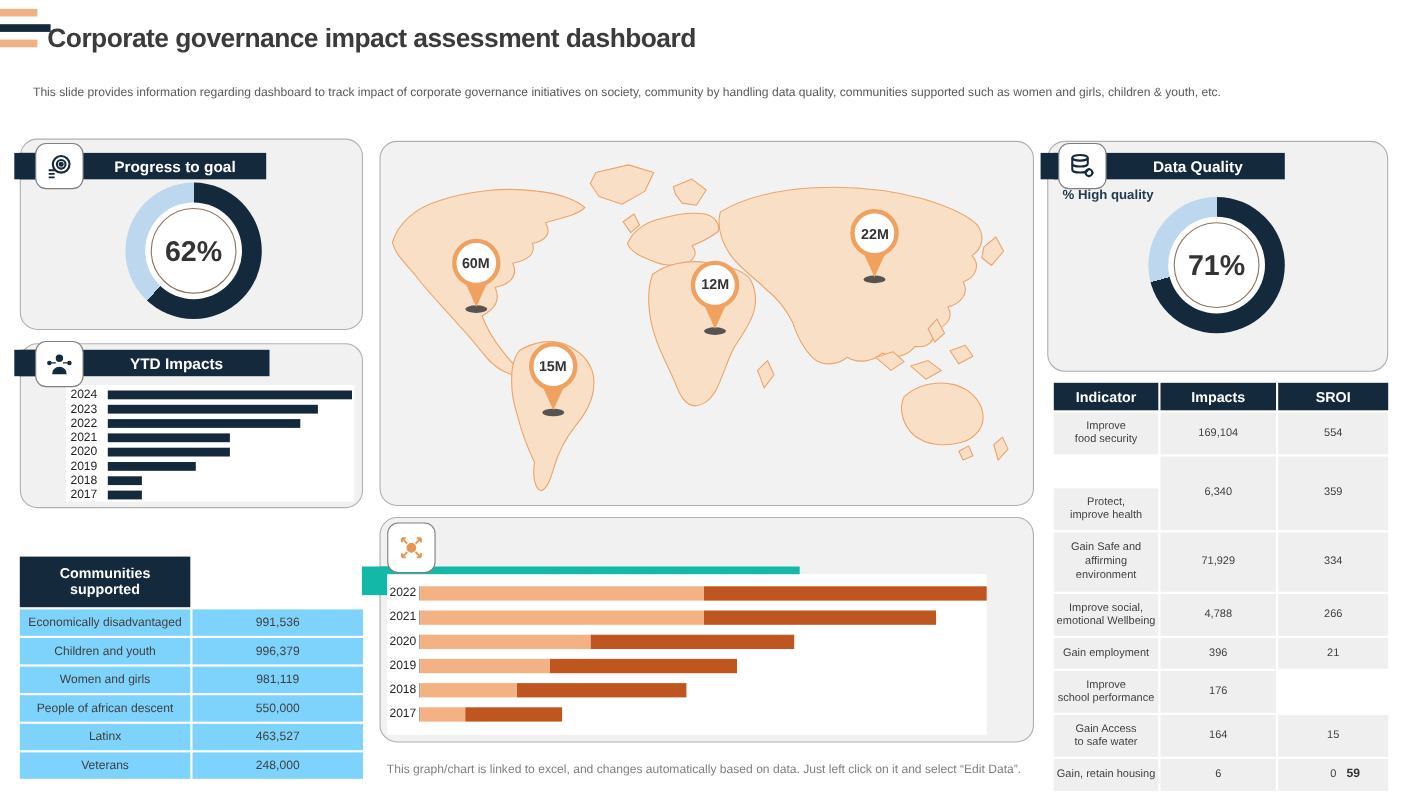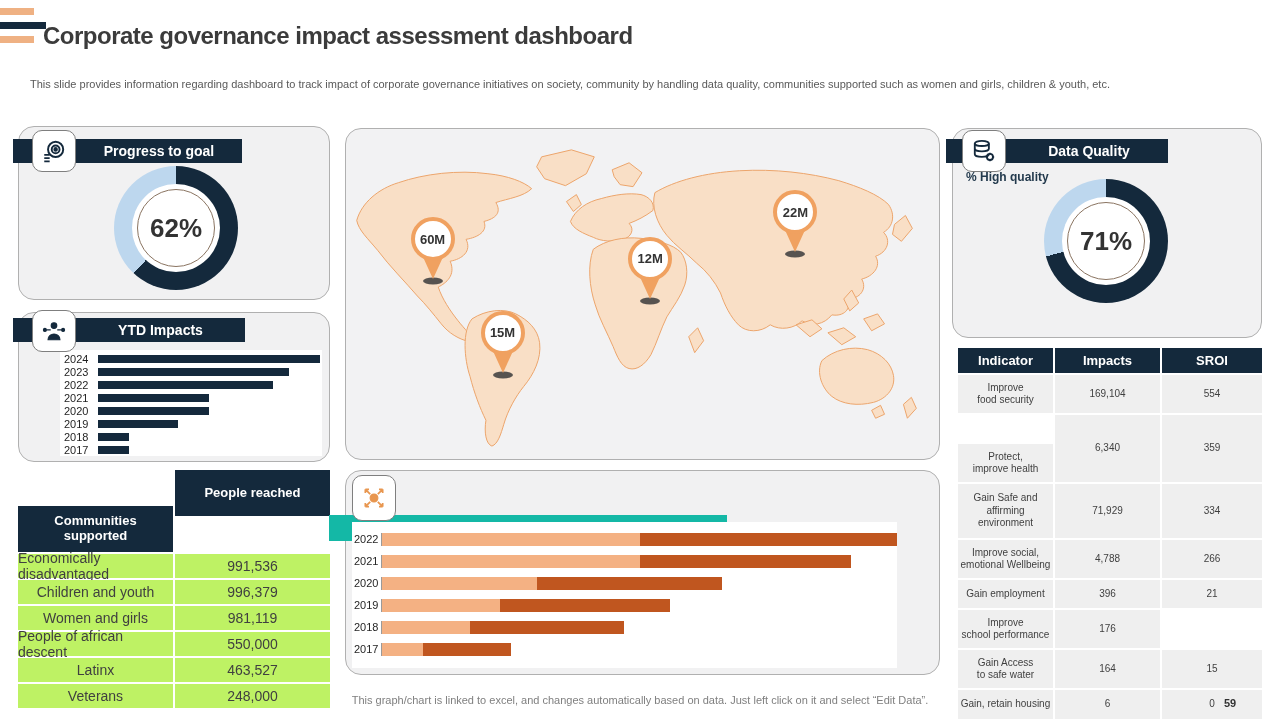--- a/index.html
+++ b/index.html
@@ -30,21 +30,21 @@
   .ytd-row { display:flex; align-items:center; height:13px; }
   .ytd-row .yl { width:34px; font-size:11px; color:#1f1f1f; }
   .ytd-row .track { flex:1; height:8px; }
   .ytd-row .bar { height:8px; background:#14293c; }
 
   
   .ctable { position:absolute; left:18px; top:470px; width:312px; }
   .ctable .thead { display:grid; grid-template-columns:155px 1fr; gap:2px; }
   .ctable .th { background:#14293c; color:#ffffff; font-weight:700; font-size:13px; text-align:center; height:46px; display:flex; align-items:center; justify-content:center; line-height:1.15; }
   .ctable .tr { display:grid; grid-template-columns:155px 1fr; gap:2px; margin-top:2px; }
-  .ctable .td { background:#bef264; color:#404040; font-size:14px; height:24px; display:flex; align-items:center; justify-content:center; }
+  .ctable .td { background:#7dd3fc; color:#404040; font-size:11px; height:24px; display:flex; align-items:center; justify-content:center; }
 
   
   .map-card { left:345px; top:128px; width:595px; height:332px; background:#f2f2f3; overflow:visible; }
   .map-card svg.world { position:absolute; left:0; top:0; width:100%; height:100%; }
   .map-pin { position:absolute; width:48px; transform:translate(-50%,-100%); z-index:4; }
   .pin-circle { position:absolute; left:2px; top:0; width:44px; height:44px; background:#ffffff; border:4px solid #f0a160; border-radius:50%; display:flex; align-items:center; justify-content:center; font-size:13px; font-weight:700; color:#333333; }
   .pin-cone { position:absolute; left:14px; top:40px; width:0; height:0; border-left:10px solid transparent; border-right:10px solid transparent; border-top:22px solid #f0a160; }
   .pin-shadow { position:absolute; width:20px; height:7px; background:#3b3b3b; border-radius:50%; transform:translate(-50%,-50%); opacity:0.85; z-index:3; }
 
   
@@ -162,21 +162,20 @@
       <div class="track">
         <div class="bar" style="width: 14%;"></div>
       </div>
     </div>
   </div>
 
 <div class="ctable" id="communities-table">
     <div class="thead">
       <div class="th" style="white-space: pre-line; margin-top: 36px;">Communities
 supported</div>
-      <div class="th" style="white-space: pre-line;">People reached</div>
     </div>
     <div class="tr">
       <div class="td">Economically disadvantaged</div>
       <div class="td">991,536</div>
     </div>
     <div class="tr">
       <div class="td">Children and youth</div>
       <div class="td">996,379</div>
     </div>
     <div class="tr">

